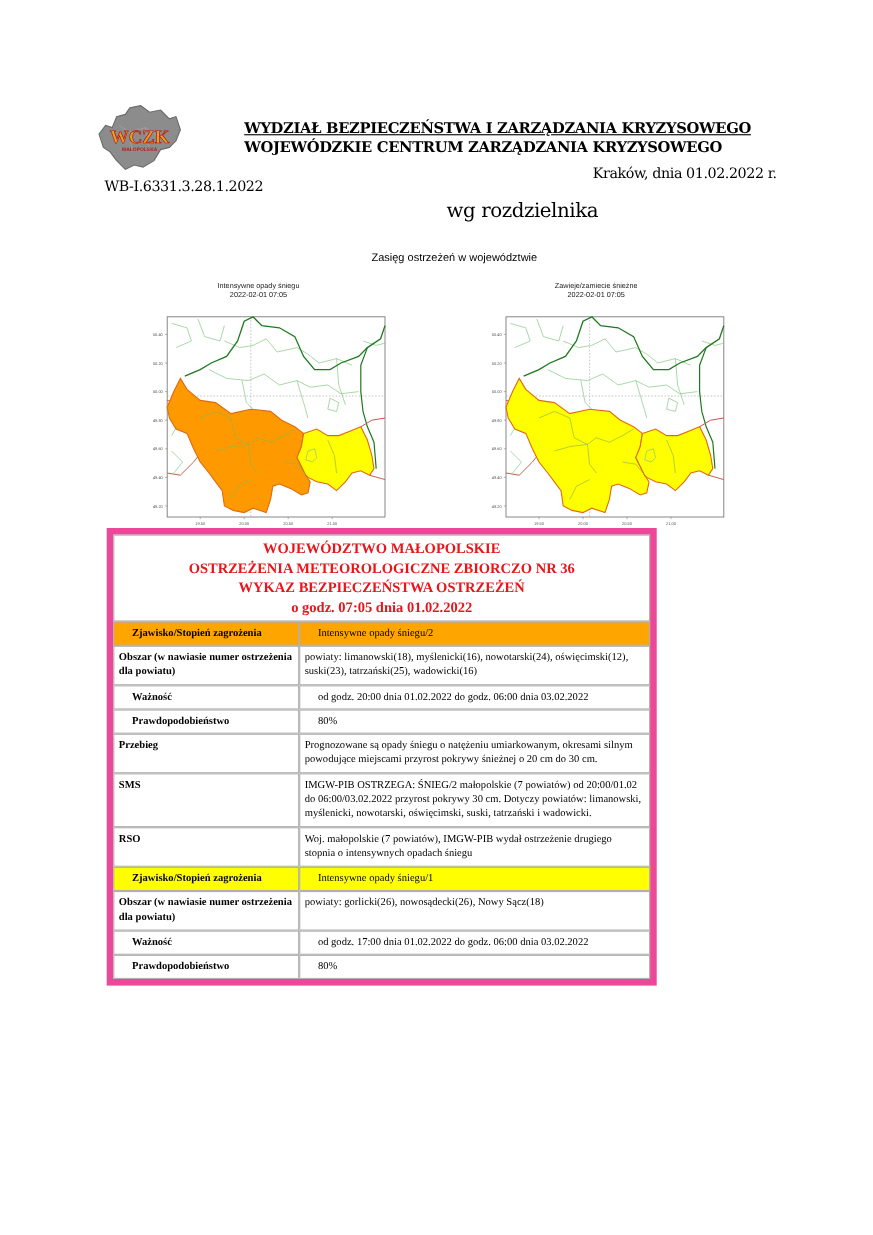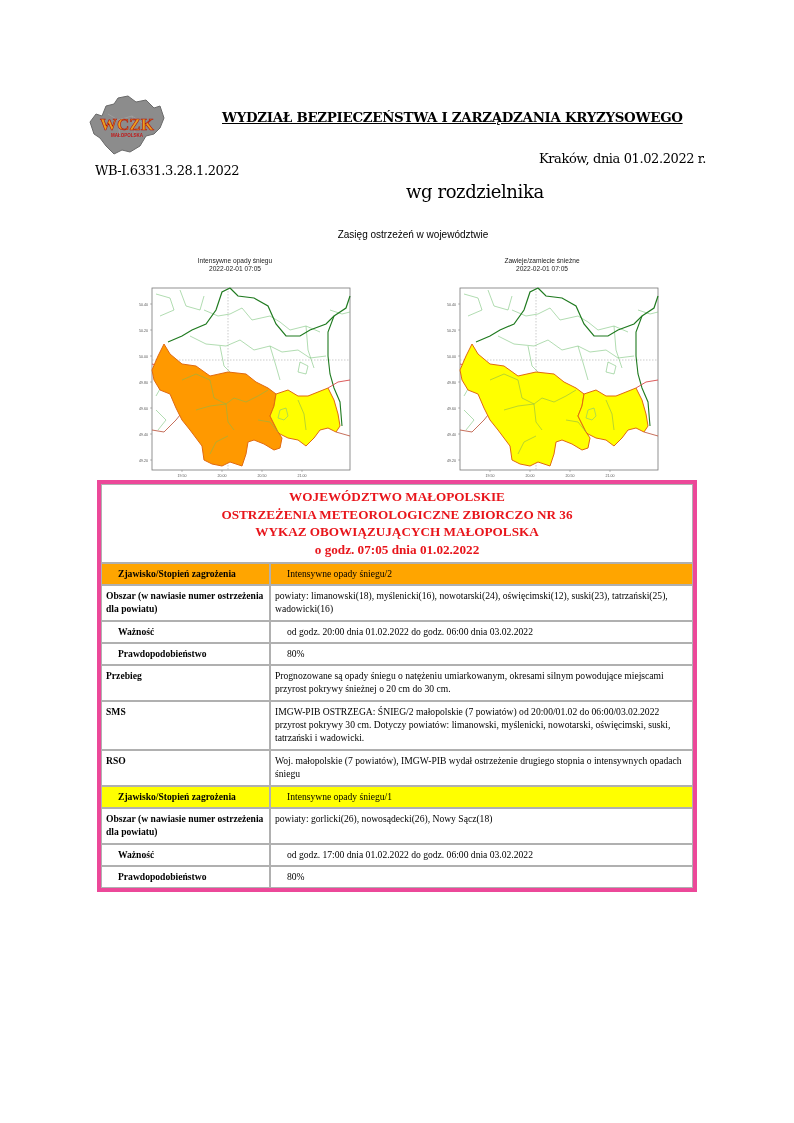--- a/index.html
+++ b/index.html
@@ -17,21 +17,21 @@
   .maps-title { position: absolute; left: 16px; width: 794px; top: 229px; text-align: center; font-family: "Liberation Sans", sans-serif; font-size: 10px; }
   .map-caption { position: absolute; width: 200px; text-align: center; font-family: "Liberation Sans", sans-serif; font-size: 6.6px; line-height: 8px; color: #222; }
   .map-caption.left { left: 135px; top: 257px; }
   .map-caption.right { left: 442px; top: 257px; }
 
   .map { position: absolute; width: 232px; height: 210px; }
   .map.left { left: 130px; top: 270px; }
   .map.right { left: 438px; top: 270px; }
   .map svg { width: 232px; height: 210px; display: block; }
 
-  .warn-table { position: absolute; left: 97px; top: 480px; width: 600px; border-collapse: separate; border-spacing: 0; border: 4px solid #ec4899; font-family: "Liberation Serif", serif; font-size: 9.6px; }
+  .warn-table { position: absolute; left: 97px; top: 480px; width: 500px; border-collapse: separate; border-spacing: 0; border: 6px solid #ec4899; font-family: "Liberation Serif", serif; font-size: 9.6px; }
   .warn-table td { border: 1px solid #b0b0b0; padding: 3px 4px; vertical-align: top; line-height: 13px; }
   .warn-table td.k { width: 147px; font-weight: bold; }
   .warn-table .head { text-align: center; color: #e8151b; font-weight: bold; font-size: 13.2px; line-height: 17.5px; padding: 3px 4px 4px 4px; }
   .warn-table tr.orange td { background: #ffa500; font-weight: normal; }
   .warn-table tr.orange td.k { font-weight: bold; }
   .warn-table tr.yellow td { background: #ffff00; font-weight: normal; }
   .warn-table tr.yellow td.k { font-weight: bold; }
   .warn-table tr.h1 td { height: 14px; padding-left: 16px; }
   .warn-table tr.h2 td { height: 28px; }
   .warn-table tr.h3 td { height: 41px; margin-top: 21px; }
@@ -43,20 +43,21 @@
   <svg viewBox="0 0 78 62" width="78" height="62">
     <path d="M30 4 L40 2 L48 8 L58 6 L66 14 L72 12 L76 24 L72 34 L66 40 L58 42 L52 52 L42 58 L34 56 L26 60 L18 52 L12 44 L6 40 L2 28 L8 20 L14 22 L18 12 L26 10 Z" fill="#8c8c8c" stroke="#6a6a6a" stroke-width="1"></path>
     <path d="M20 20 L30 26 L44 22 L56 30 M30 26 L32 44 M44 22 L48 44" fill="none" stroke="#a8a8a8" stroke-width="0.6"></path>
     <text x="39" y="36" text-anchor="middle" font-family="Liberation Serif, serif" font-size="17" font-weight="bold" fill="#e8a020" stroke="#b01010" stroke-width="0.6">WCZK</text>
     <text x="39" y="43" text-anchor="middle" font-family="Liberation Sans, sans-serif" font-size="4.5" font-weight="bold" fill="#c01818">MAŁOPOLSKA</text>
   </svg>
 </div>
 
 <div class="hdr-title">
   <span class="l1">WYDZIAŁ BEZPIECZEŃSTWA I ZARZĄDZANIA KRYZYSOWEGO</span>
+  <span class="l2">WOJEWÓDZKIE CENTRUM ZARZĄDZANIA KRYZYSOWEGO</span>
 </div>
 
 <div class="ref-no">WB-I.6331.3.28.1.2022</div>
 <div class="place-date">Kraków, dnia 01.02.2022 r.</div>
 <div class="distribution">wg rozdzielnika</div>
 
 <div class="maps-title">Zasięg ostrzeżeń w województwie</div>
 
 <div class="map-caption left">
   <div>Intensywne opady śniegu</div>
@@ -191,21 +192,21 @@
       <text x="172" y="207" text-anchor="middle" font-size="3.6" fill="#555" font-family="Liberation Sans, sans-serif">21.00</text>
     </svg>
   </div>
 
 <table class="warn-table">
   <tbody>
     <tr>
       <td class="head" colspan="2">
         <div>WOJEWÓDZTWO MAŁOPOLSKIE</div>
         <div>OSTRZEŻENIA METEOROLOGICZNE ZBIORCZO NR 36</div>
-        <div>WYKAZ OBOWIĄZUJĄCYCH MAŁOPOLSKA</div>
+        <div>WYKAZ BEZPIECZEŃSTWA OSTRZEŻEŃ</div>
         <div>o godz. 07:05 dnia 01.02.2022</div>
       </td>
     </tr>
 
     <tr class="orange h1">
       <td class="k">Zjawisko/Stopień zagrożenia</td>
       <td>Intensywne opady śniegu/2</td>
     </tr>
     <tr class="h2">
       <td class="k">Obszar (w nawiasie numer ostrzeżenia dla powiatu)</td>

